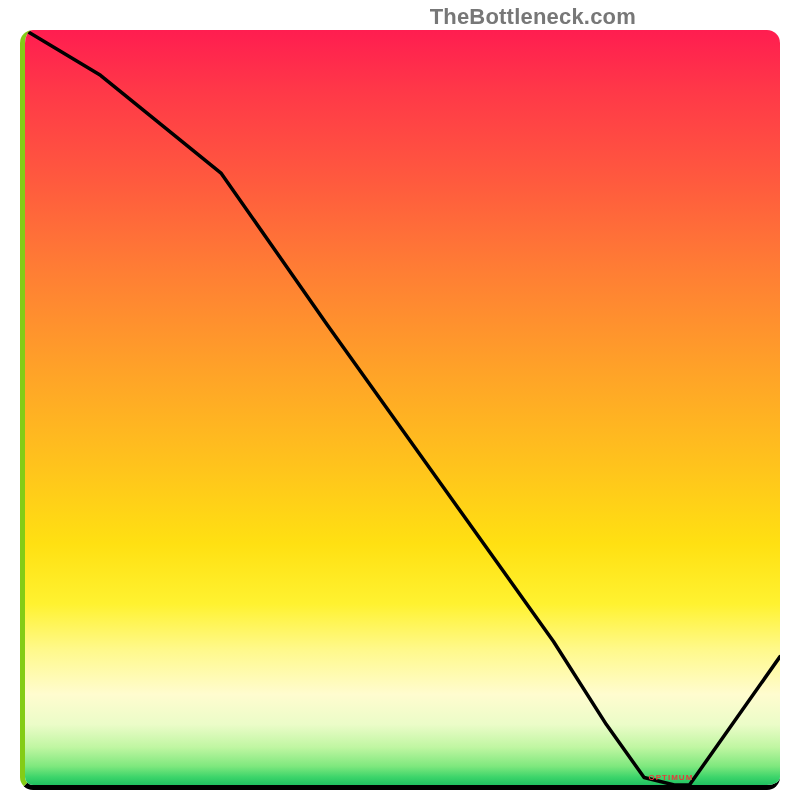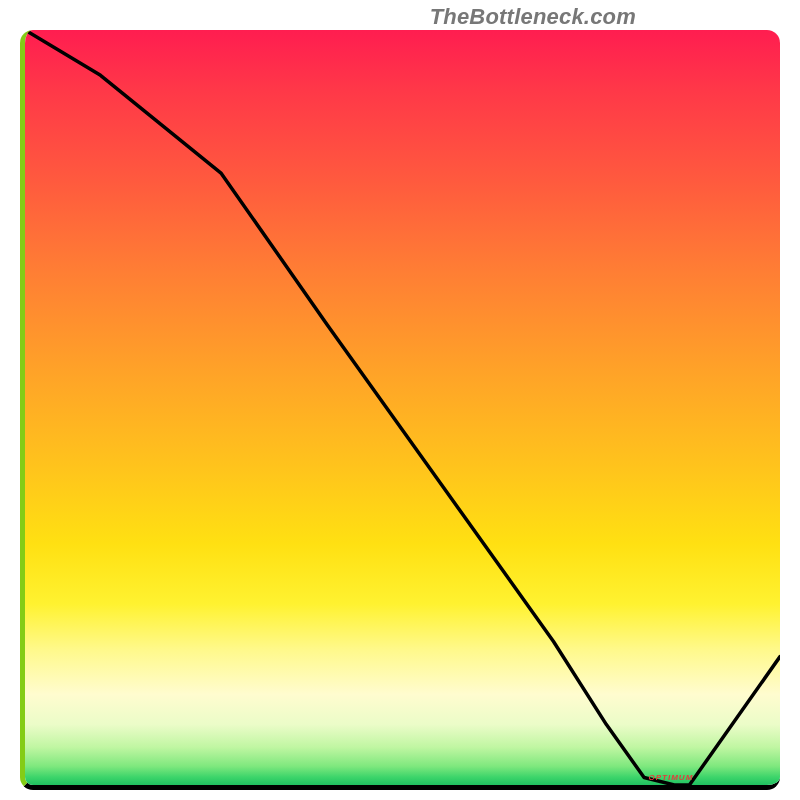--- a/index.html
+++ b/index.html
@@ -8,21 +8,20 @@
     width: 800px;
     height: 800px;
     background: #fff;
     font-family: Arial, Helvetica, sans-serif;
     overflow: hidden;
   }
   .wrap {
     position: relative;
     width: 648px;
     height: 800px;
-    font-style: italic;
   }
   .attribution {
     position: absolute;
     top: 4px;
     right: 12px;
     font-size: 22px;
     font-weight: 700;
     color: #777;
     letter-spacing: 0.2px;
   }

